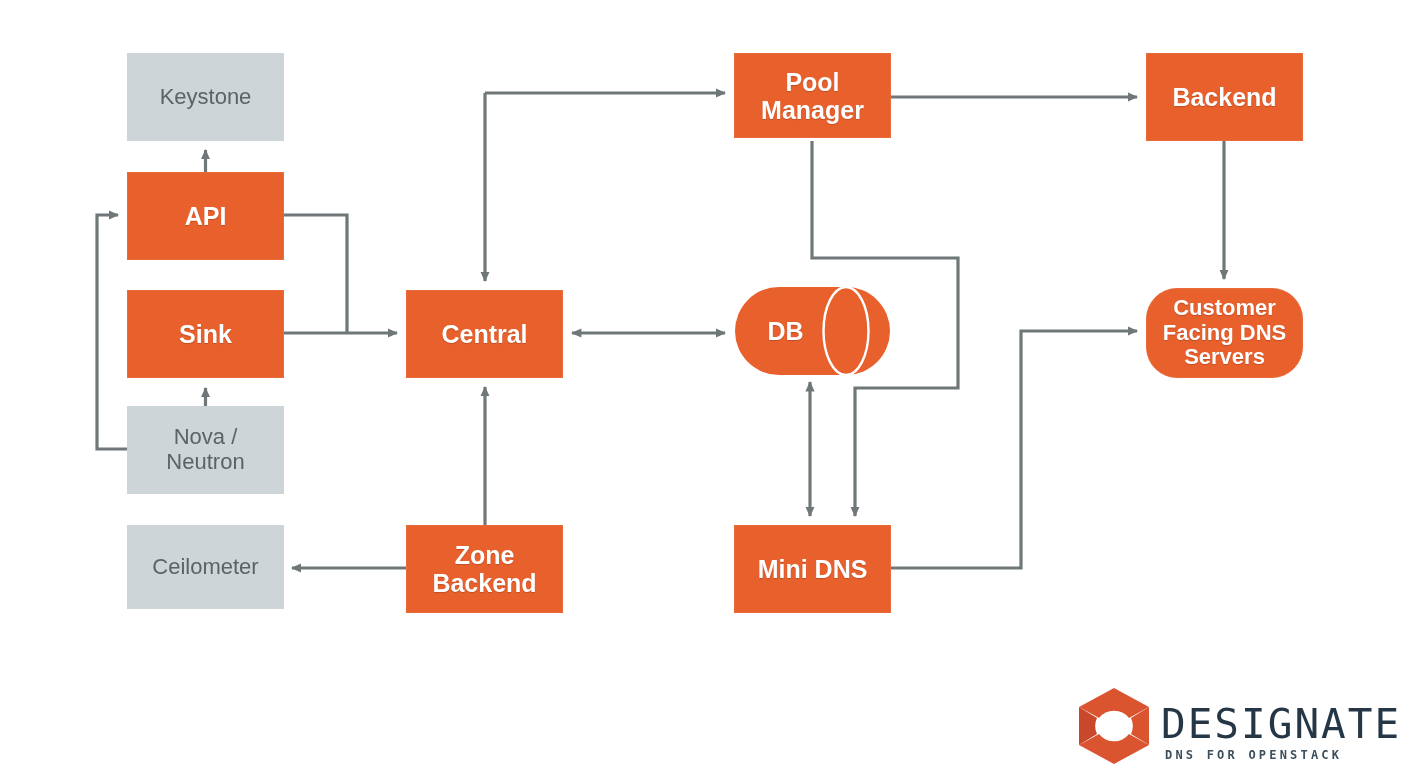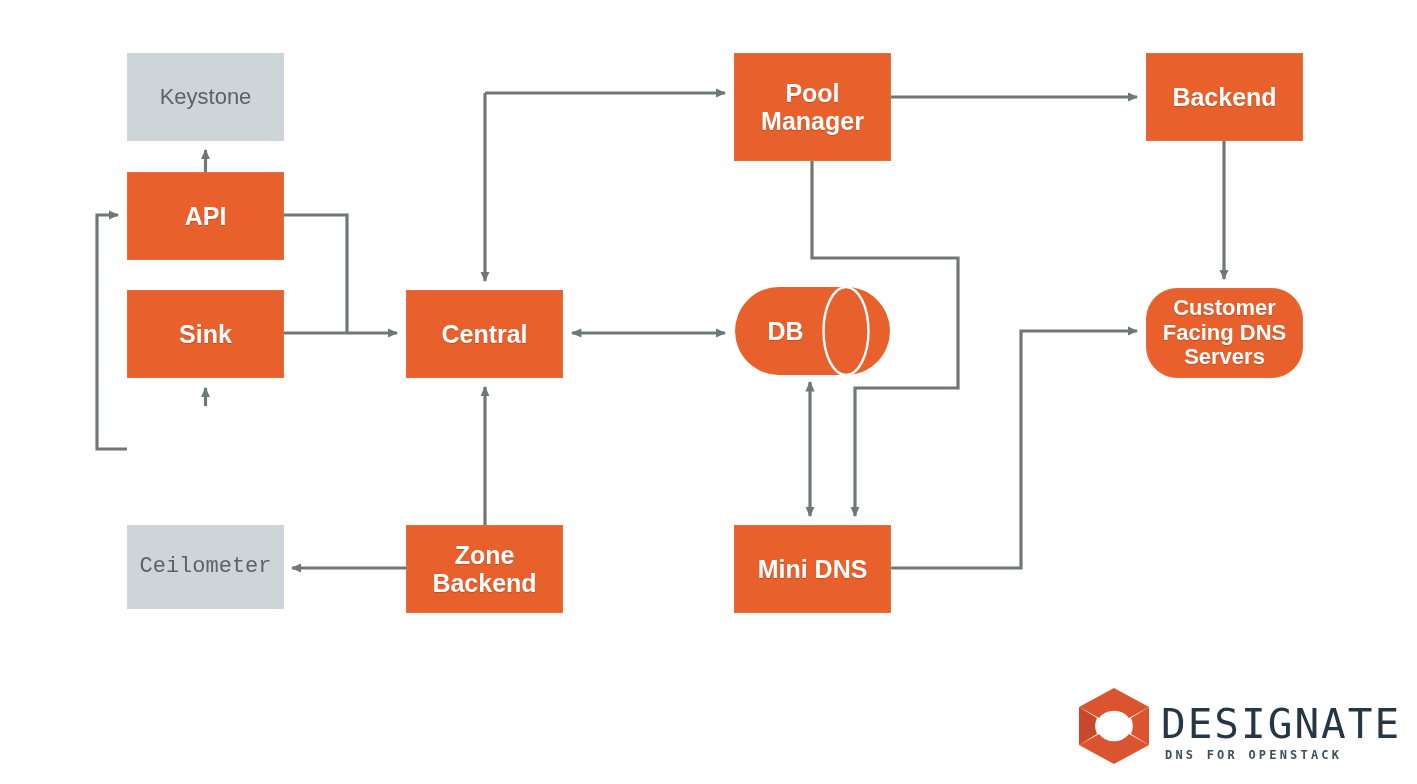--- a/index.html
+++ b/index.html
@@ -144,35 +144,39 @@
   </div>
 
   <div class="node orange" style="left:127px;top:172px;width:157px;height:88px;">
     <span class="label">API</span>
   </div>
 
   <div class="node orange" style="left:127px;top:290px;width:157px;height:88px;">
     <span class="label">Sink</span>
   </div>
 
-
-  <div class="node gray small" style="left:127px;top:525px;width:157px;height:84px;font-family:Liberation Mono, monospace;">
+  <div class="node gray" style="left:127px;top:406px;width:157px;height:88px;">
+    <span class="label">Nova /
+Neutron</span>
+  </div>
+
+  <div class="node gray small" style="left:127px;top:525px;width:157px;height:84px;">
     <span class="label">Ceilometer</span>
   </div>
 
   <div class="node orange" style="left:406px;top:290px;width:157px;height:88px;">
     <span class="label">Central</span>
   </div>
 
   <div class="node orange" style="left:406px;top:525px;width:157px;height:88px;">
     <span class="label">Zone
 Backend</span>
   </div>
 
-  <div class="node orange" style="left:734px;top:53px;width:157px;height:108px;">
+  <div class="node orange" style="left:734px;top:53px;width:157px;height:85px;">
     <span class="label">Pool
 Manager</span>
   </div>
 
   <div class="cylinder" style="left:734px;top:286px;width:157px;height:90px;">
     <svg width="157" height="90" viewBox="0 0 157 90">
       <path d="M 45,1 L 112,1 A 44,44 0 0 1 112,89 L 45,89 A 44,44 0 0 1 45,1 Z" fill="#E8602C"></path>
       <ellipse cx="112" cy="45" rx="22.5" ry="44" fill="#E8602C" stroke="#FFFFFF" stroke-width="2.4"></ellipse>
     </svg>
     <span class="cyl-label">DB</span>

